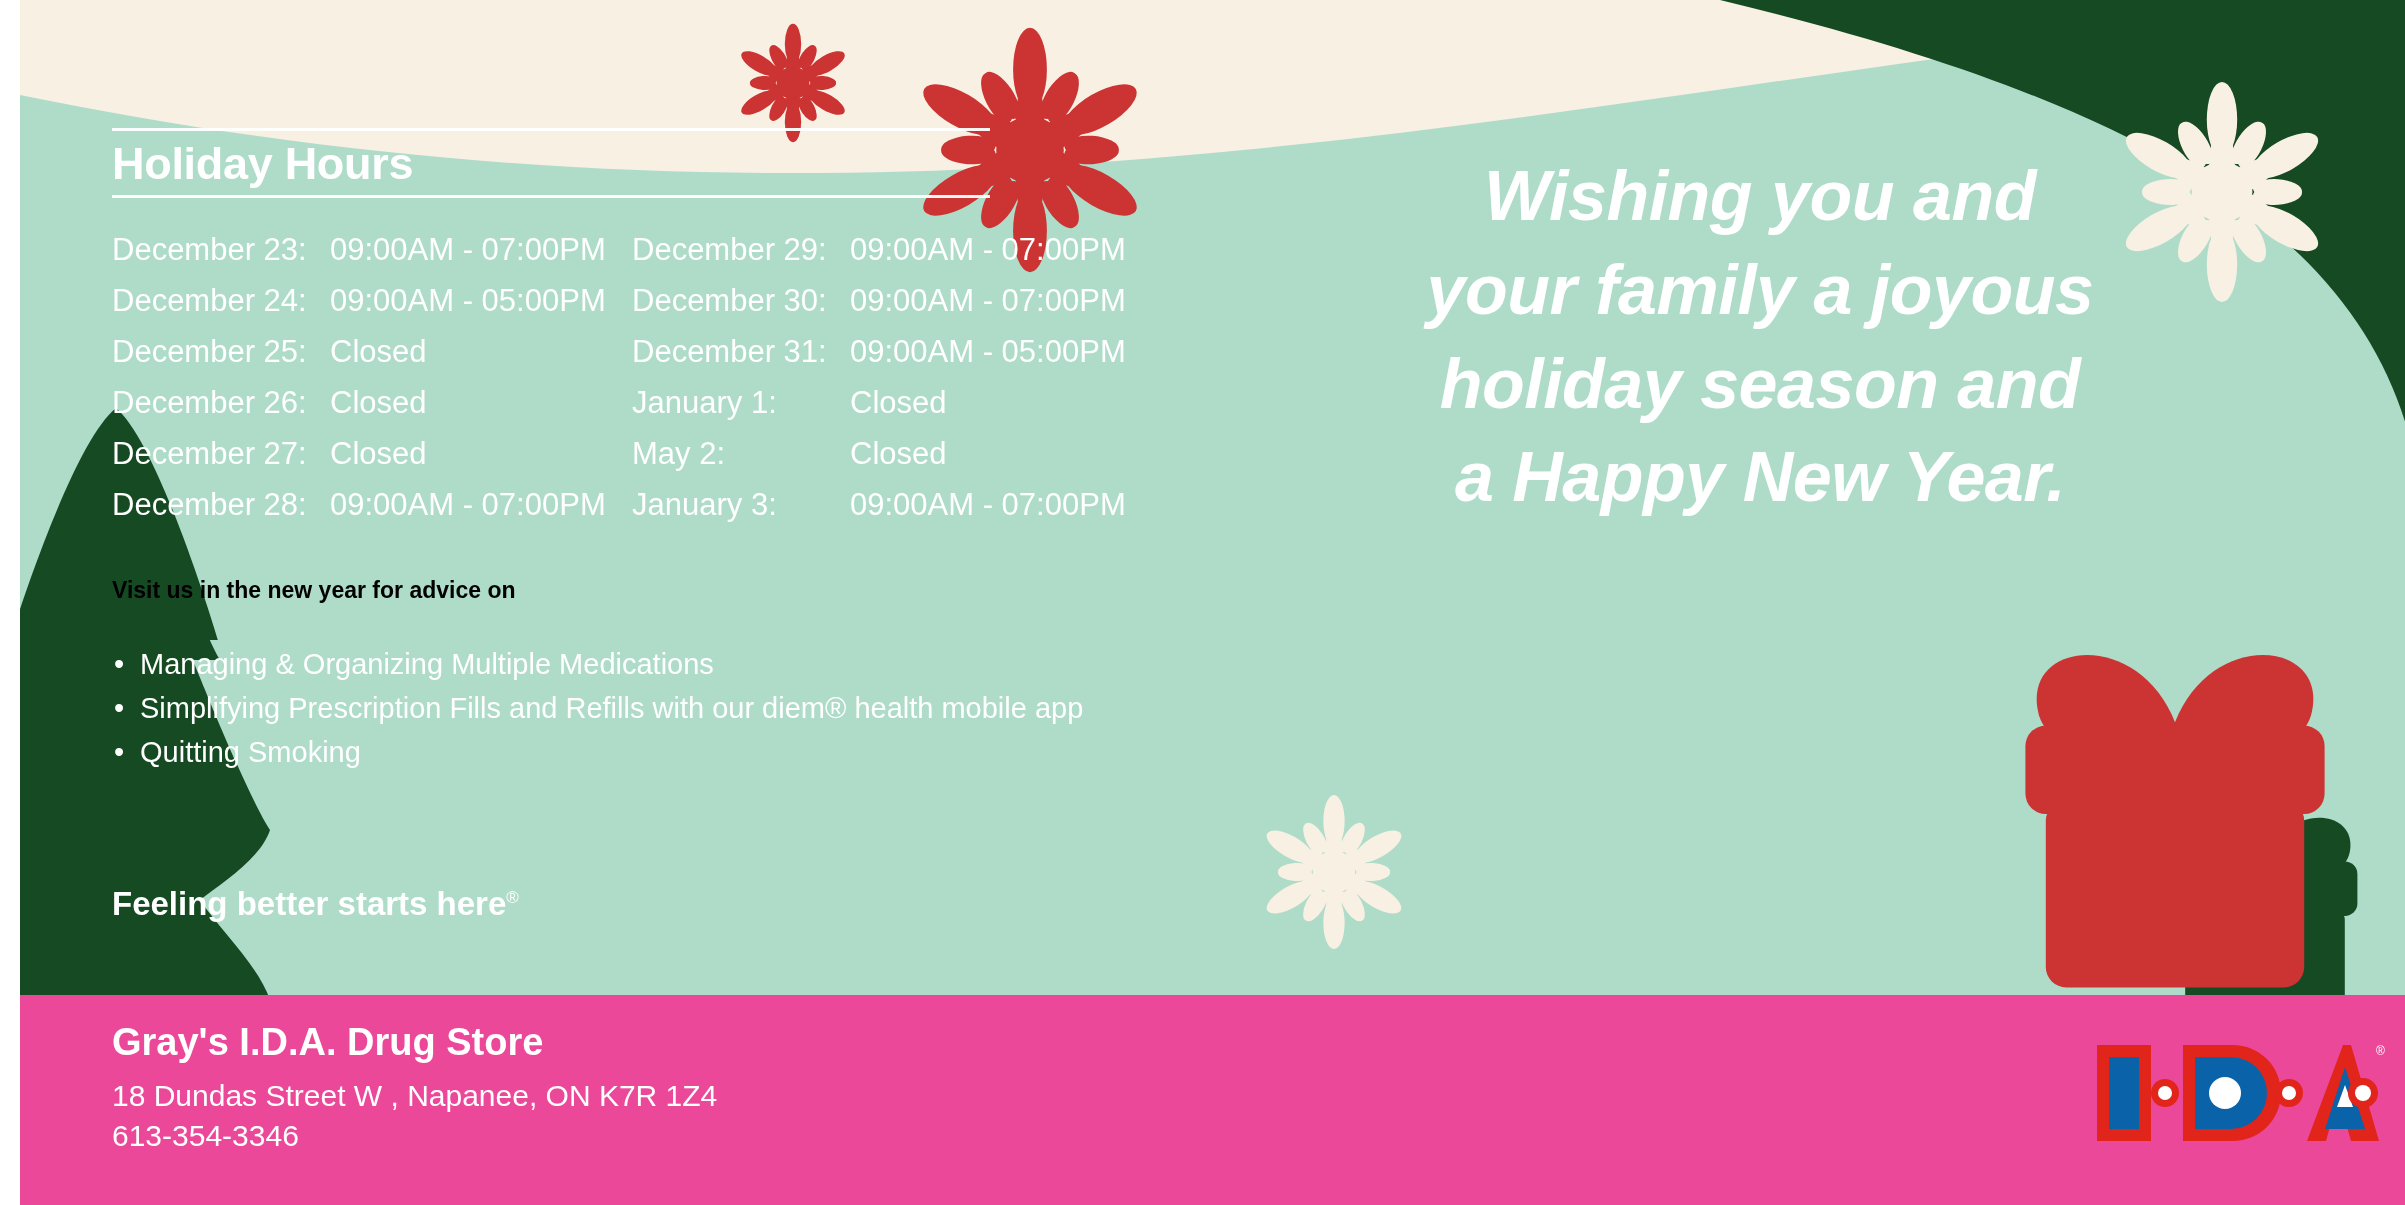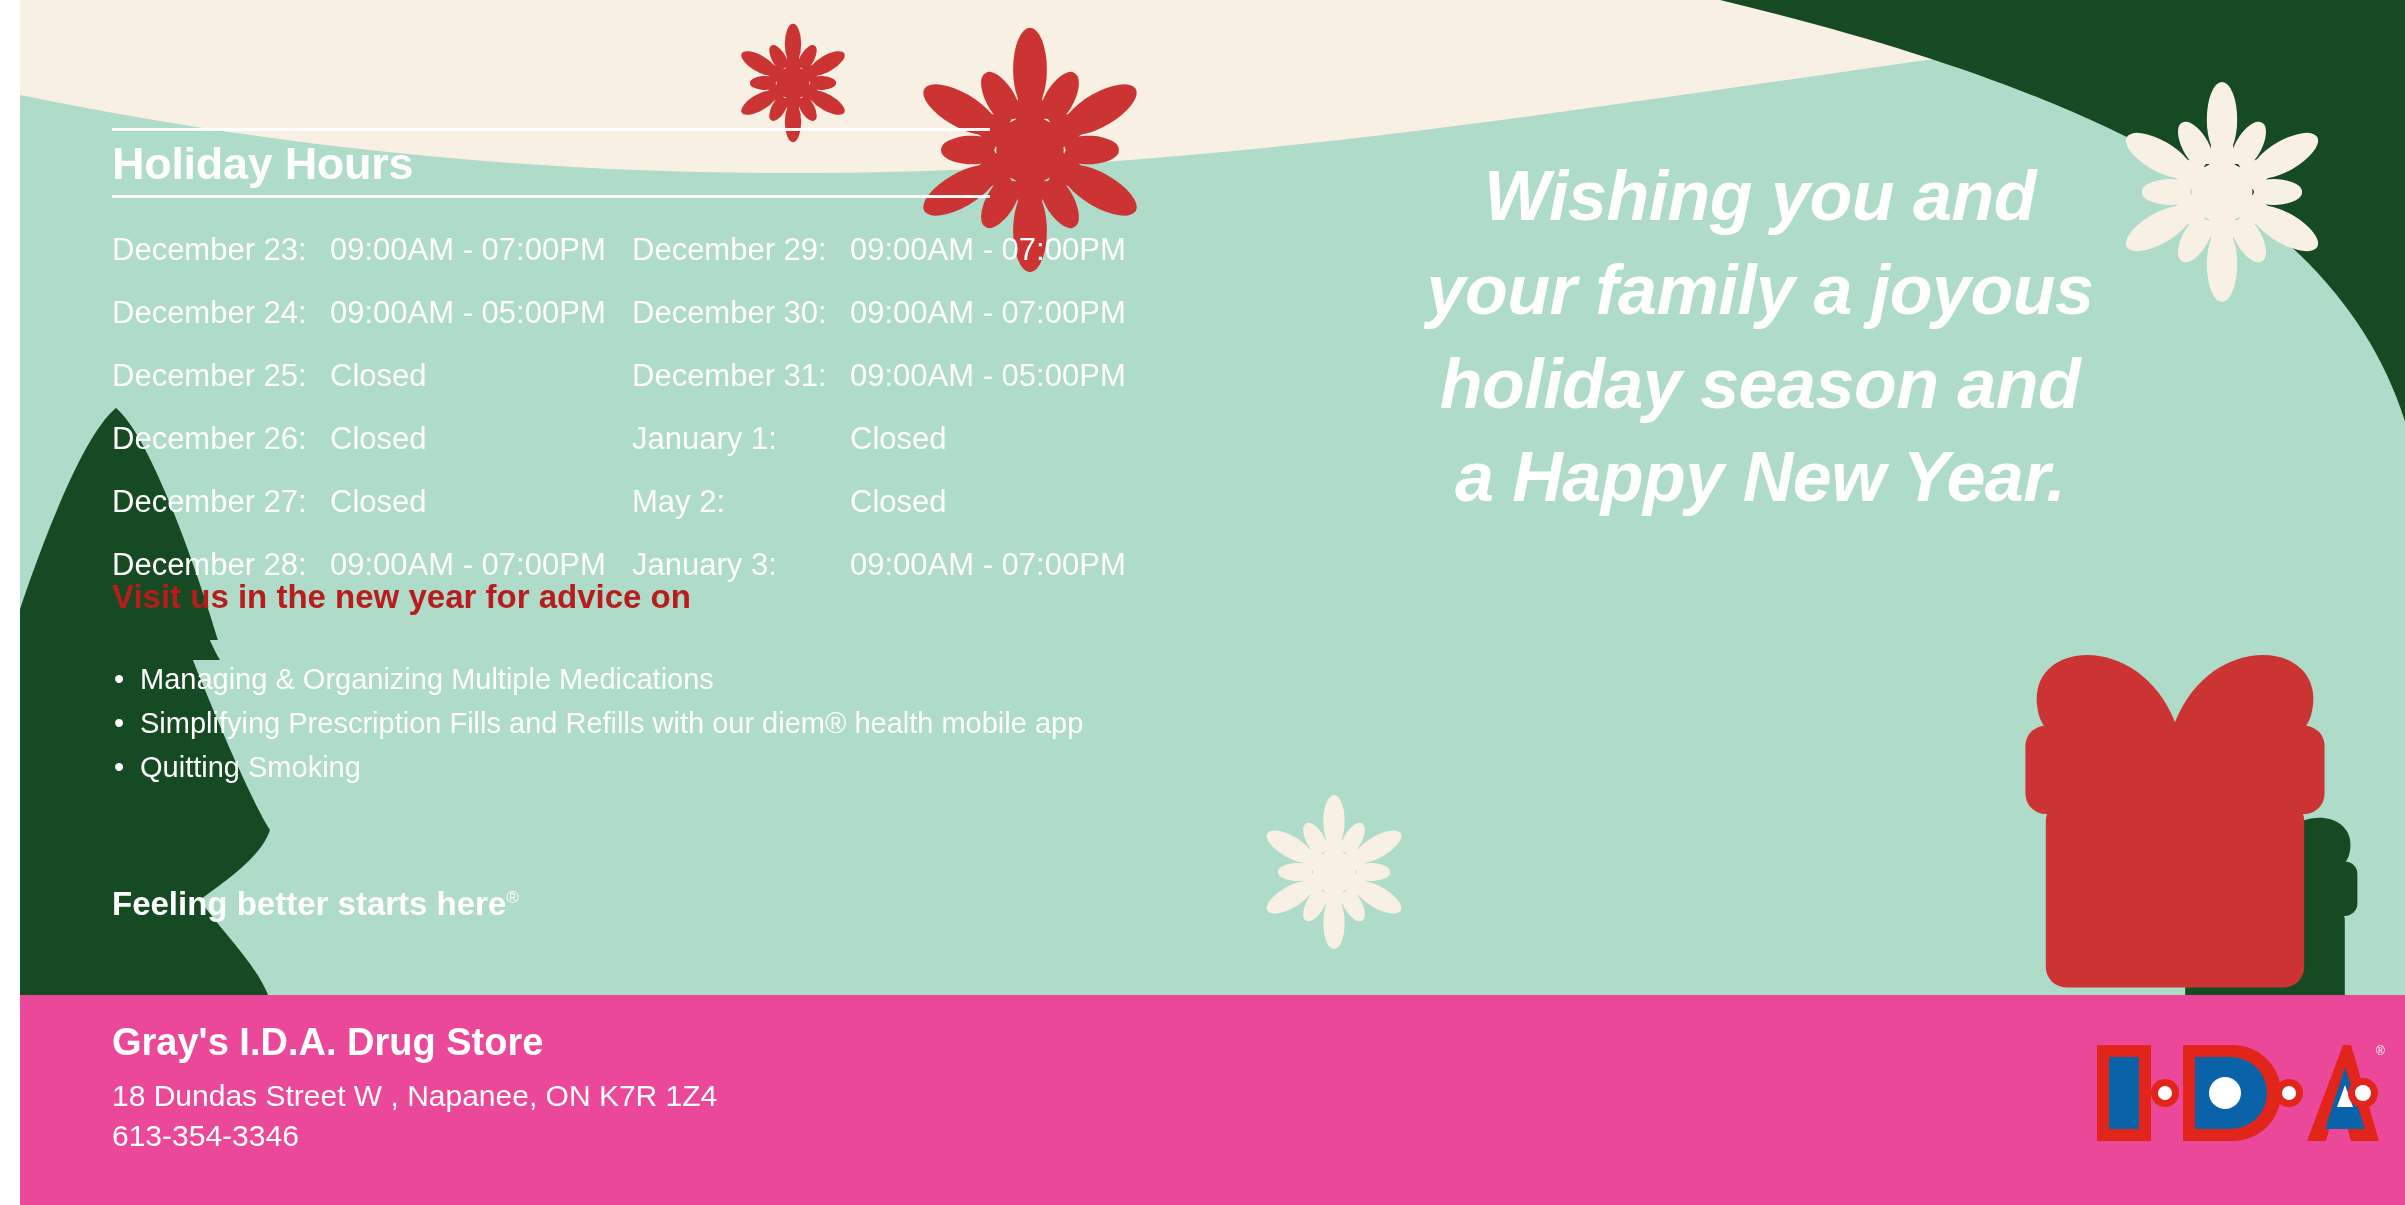--- a/index.html
+++ b/index.html
@@ -41,21 +41,21 @@
     color: #ffffff;
     letter-spacing: -0.3px;
     padding: 10px 0 9px 0;
     line-height: 1.0;
     white-space: nowrap;
   }
   .hours-grid {
     margin-top: 34px;
     display: grid;
     grid-template-columns: 520px 520px;
-    row-gap: 16px;
+    row-gap: 4px;
   }
   .hours-row {
     display: flex;
     align-items: baseline;
     height: 47px;
   }
   .hours-day {
     width: 218px;
     flex: 0 0 218px;
     font-size: 31px;
@@ -73,23 +73,23 @@
 
   
   .advice {
     position: absolute;
     left: 92px;
     top: 573px;
     width: 1100px;
     z-index: 6;
   }
   .advice-head {
-    font-size: 33px;
-    font-weight: 700;
-    color: #b91c1c;
+    font-size: 23px;
+    font-weight: 700;
+    color: #000000;
     line-height: 1.48;
     margin: 0 0 14px 0;
     white-space: nowrap;
   }
   .advice-list {
     list-style: none;
     margin: 39px 0 0 0;
     padding: 0;
   }
   .advice-list li {

